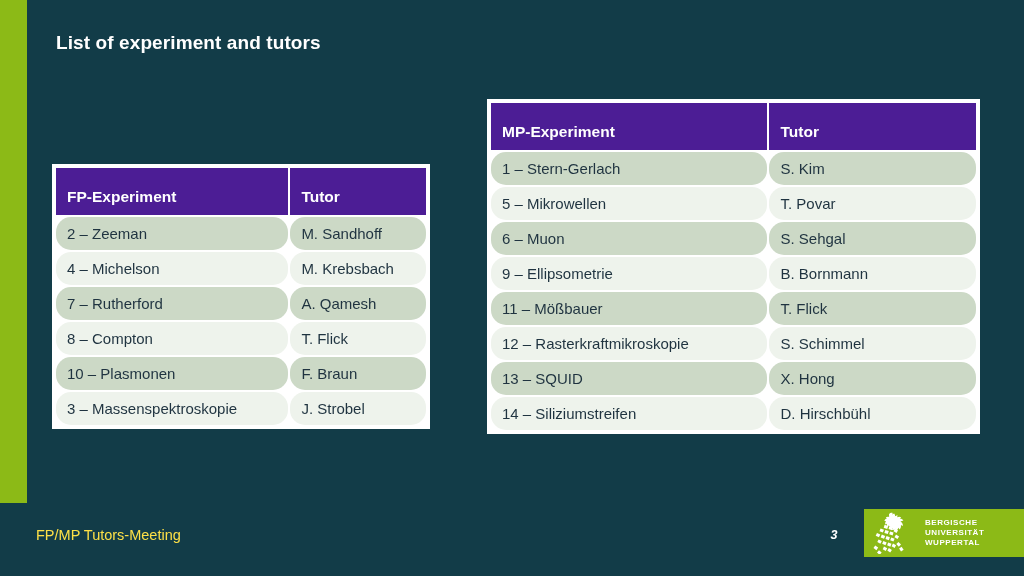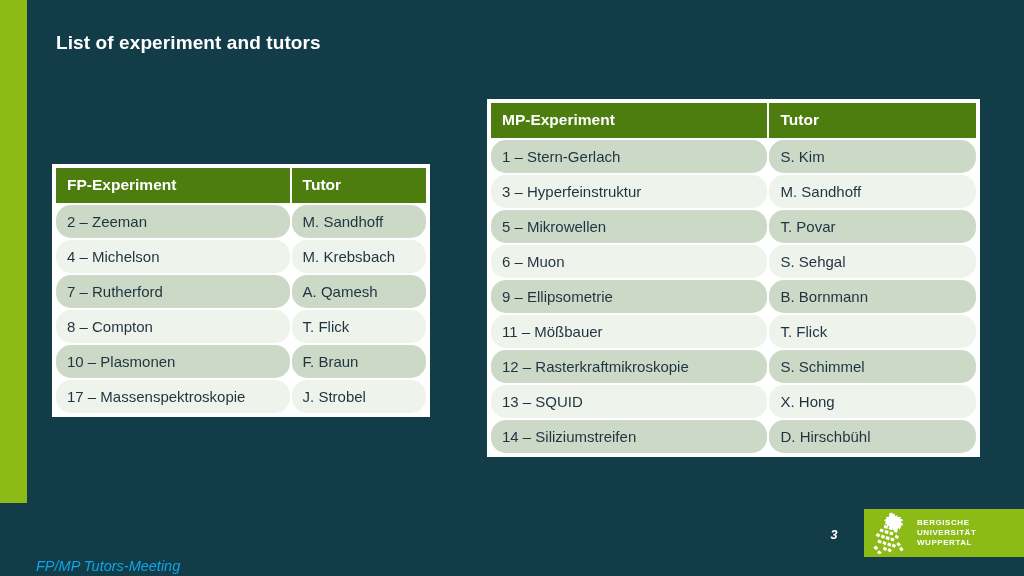--- a/index.html
+++ b/index.html
@@ -55,26 +55,26 @@
     box-shadow: 0 0 0 0 transparent;
   }
 
   .data-table table {
     border-collapse: separate;
     border-spacing: 2px;
     width: 100%;
   }
 
   .data-table th {
-    background: #4d7c0f;
+    background: #4c1d95;
     color: #ffffff;
     font-size: 15.5px;
     font-weight: bold;
     text-align: left;
-    padding: 8px 11px 9px 11px;
+    padding: 20px 11px 9px 11px;
     white-space: nowrap;
     vertical-align: middle;
   }
 
   .data-table td {
     font-size: 15px;
     font-weight: normal;
     color: #1f3340;
     text-align: left;
     padding: 8px 11px 8px 11px;
@@ -101,24 +101,23 @@
     top: 99px;
     width: 493px;
   }
   #mp-table col.c-exp   { width: 279px; }
   #mp-table col.c-tutor { width: 210px; }
 
   
   .footer-label {
     position: absolute;
     left: 36px;
-    top: 558px;
+    top: 527px;
     font-size: 14.5px;
-    font-style: italic;
-    color: #0ea5e9;
+    color: #fde047;
     white-space: nowrap;
   }
 
   .page-number {
     position: absolute;
     left: 824px;
     top: 528px;
     width: 20px;
     text-align: center;
     font-size: 12.5px;
@@ -141,21 +140,21 @@
   }
 
   .logo-emblem {
     width: 40px;
     height: 42px;
     flex: 0 0 auto;
     display: block;
   }
 
   .logo-wordmark {
-    margin-left: 7px;
+    margin-left: 15px;
     display: flex;
     flex-direction: column;
     justify-content: center;
     line-height: 1.28;
   }
 
   .logo-wordmark span {
     font-size: 8px;
     font-weight: bold;
     color: #ffffff;
@@ -199,21 +198,21 @@
         </tr>
         <tr>
           <td>8 – Compton</td>
           <td>T. Flick</td>
         </tr>
         <tr>
           <td>10 – Plasmonen</td>
           <td>F. Braun</td>
         </tr>
         <tr>
-          <td>17 – Massenspektroskopie</td>
+          <td>3 – Massenspektroskopie</td>
           <td>J. Strobel</td>
         </tr>
       </tbody>
     </table>
   </div>
 
   <div class="data-table" id="mp-table">
     <table>
       <colgroup>
         <col class="c-exp">
@@ -222,24 +221,20 @@
       <thead>
         <tr>
           <th>MP-Experiment</th>
           <th>Tutor</th>
         </tr>
       </thead>
       <tbody>
         <tr>
           <td>1 – Stern-Gerlach</td>
           <td>S. Kim</td>
-        </tr>
-        <tr>
-          <td>3 – Hyperfeinstruktur</td>
-          <td>M. Sandhoff</td>
         </tr>
         <tr>
           <td>5 – Mikrowellen</td>
           <td>T. Povar</td>
         </tr>
         <tr>
           <td>6 – Muon</td>
           <td>S. Sehgal</td>
         </tr>
         <tr>

